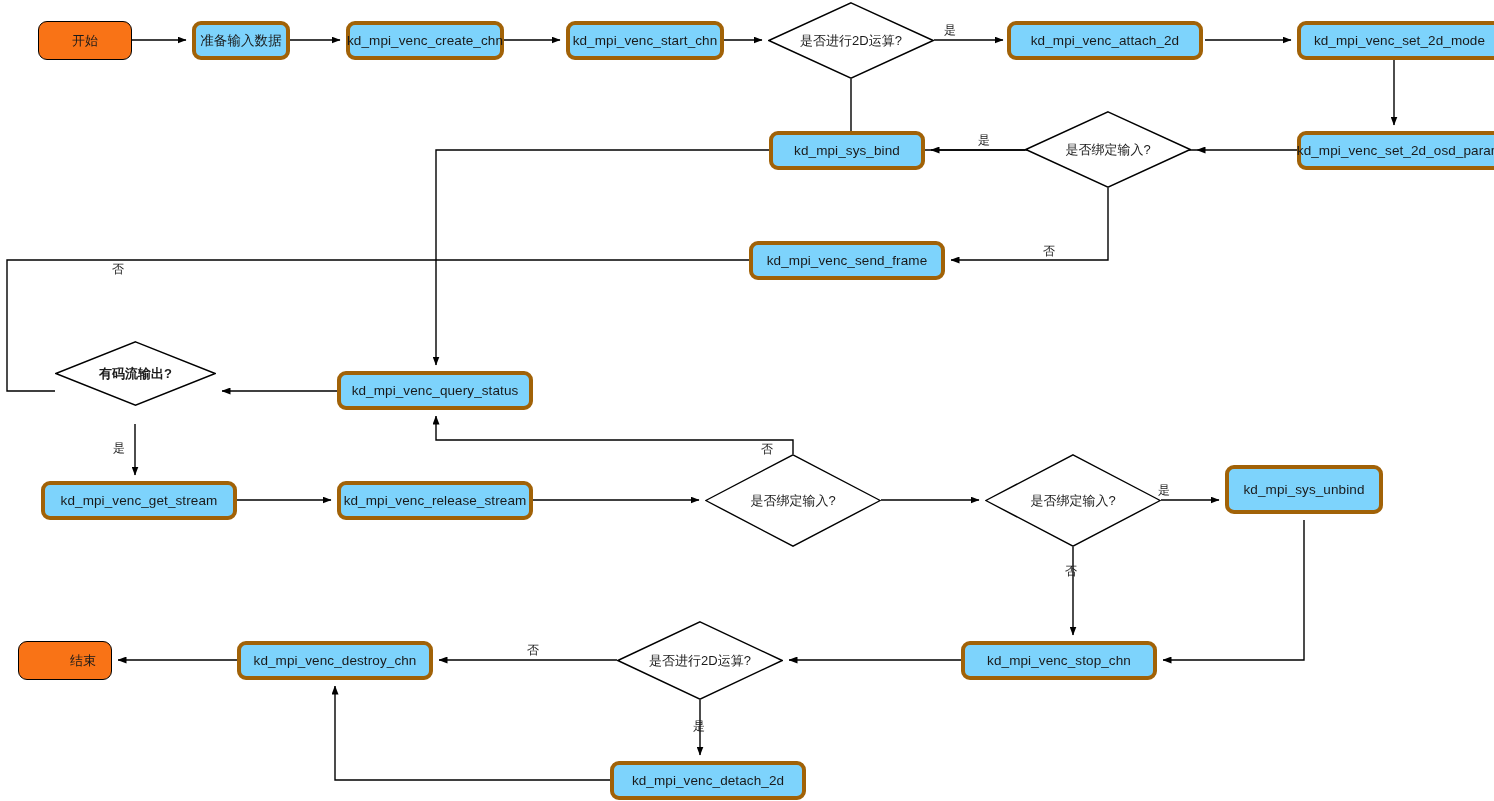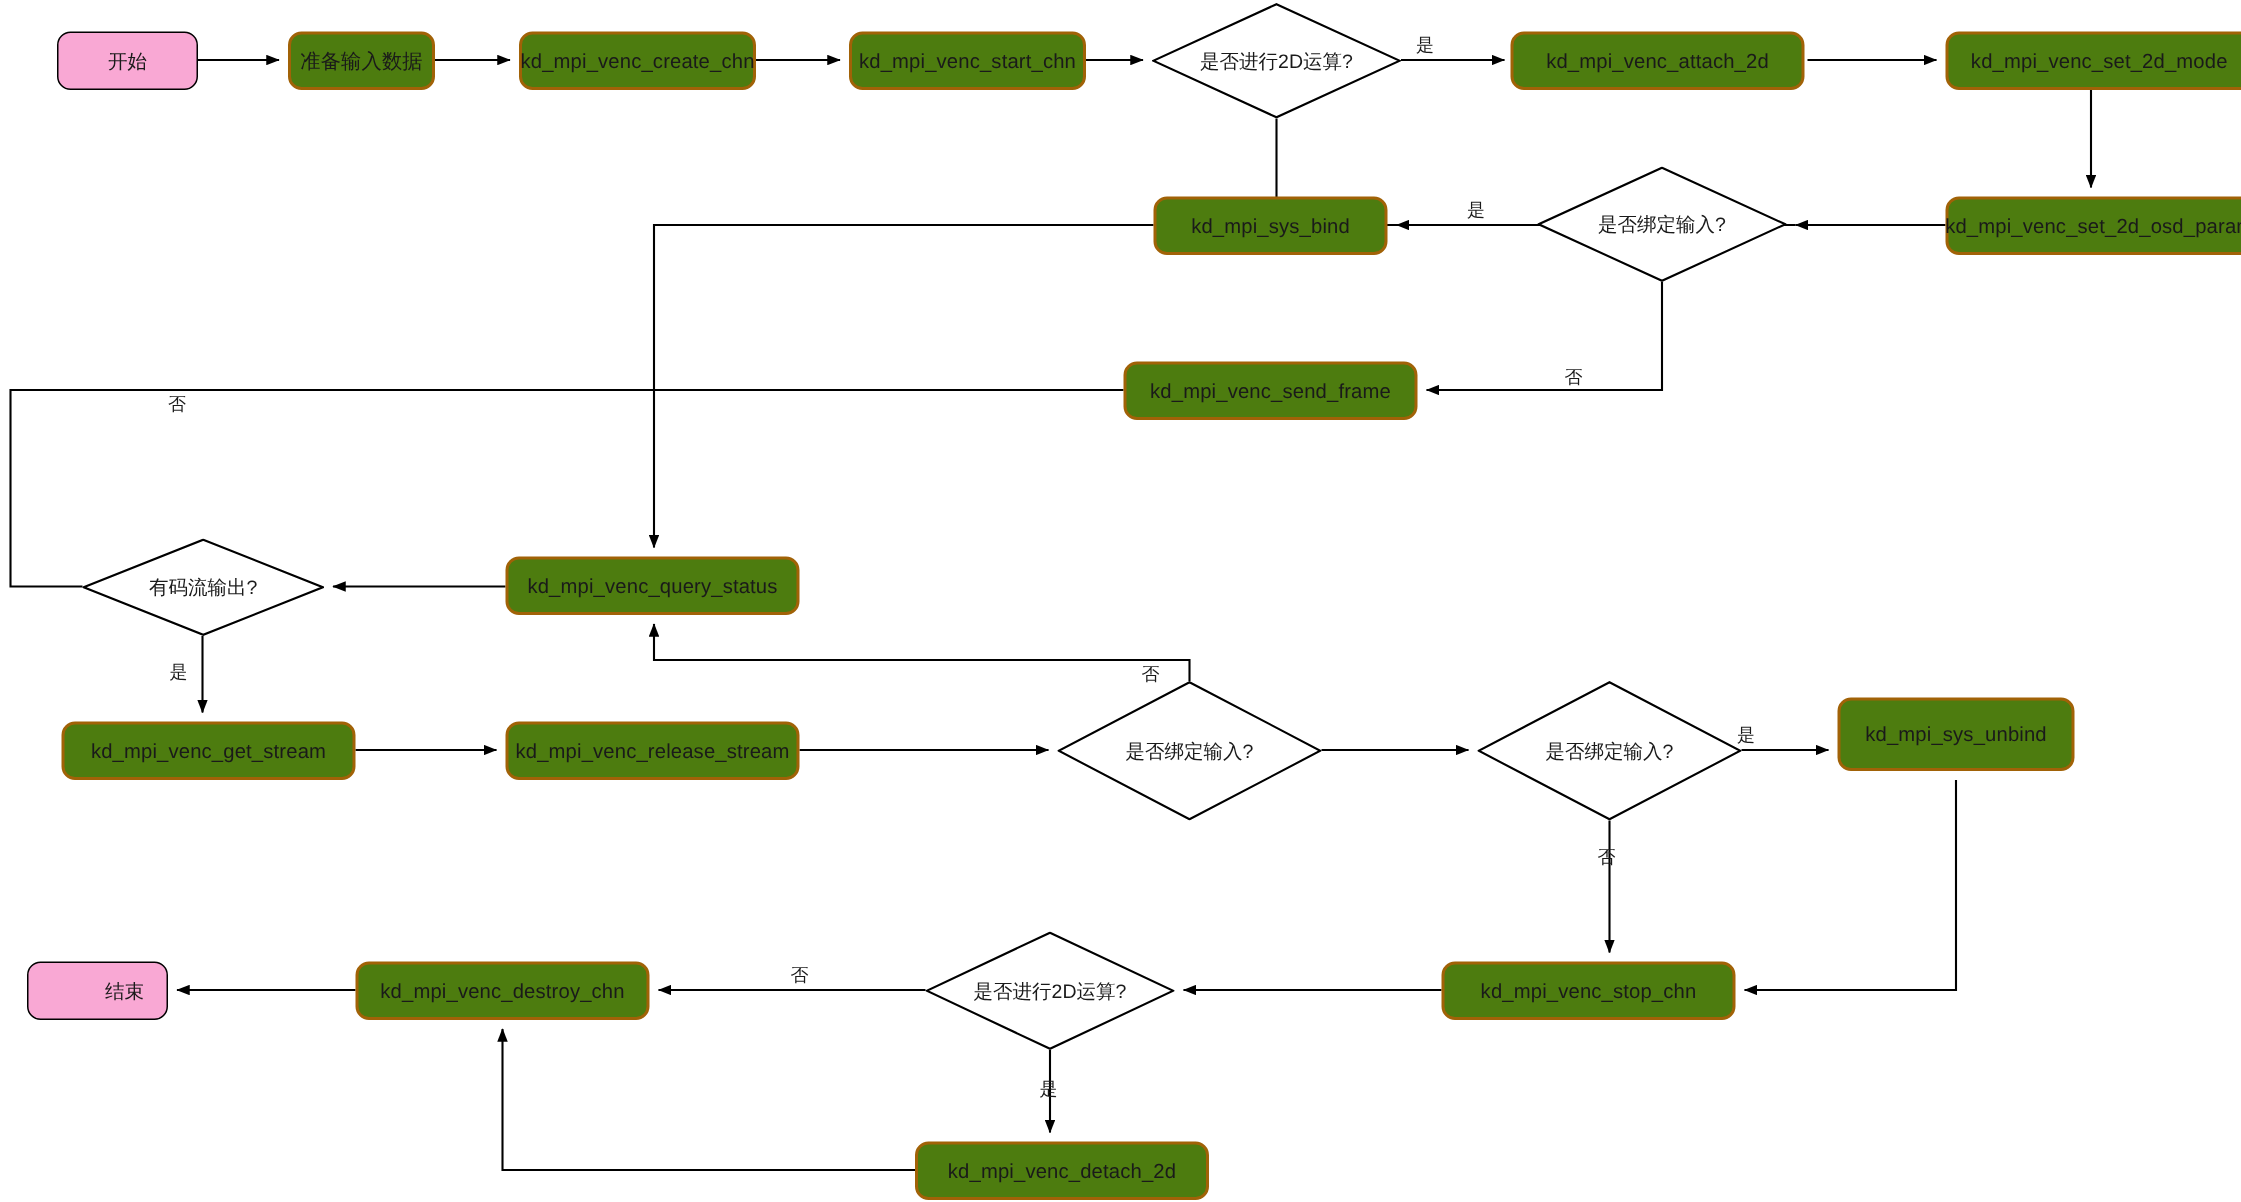--- a/index.html
+++ b/index.html
@@ -27,32 +27,32 @@
   }
   .node {
     position: absolute;
     box-sizing: border-box;
     display: flex;
     align-items: center;
     justify-content: center;
     text-align: center;
   }
   .node.process {
-    border: 2px solid #a16207;
+    border: 4px solid #a16207;
     border-radius: 9px;
-    background: #4d7c0f;
+    background: #7dd3fc;
     color: #1a1a1a;
     font-size: 13.5px;
     line-height: 1.15;
     letter-spacing: 0.1px;
   }
   .node.terminator {
     border: 1px solid #000000;
     border-radius: 9px;
-    background: #f9a8d4;
+    background: #f97316;
     color: #1a1a1a;
     font-size: 13px;
   }
   .node.decision {
     background: transparent;
     color: #1a1a1a;
     font-size: 13px;
     text-align: center;
   }
   .node.decision .dshape {
@@ -154,21 +154,21 @@
       </div>
       <div class="node process" style="left: 769px; top: 131px; width: 156px; height: 39px;">
         <span>kd_mpi_sys_bind</span>
       </div>
       <div class="node process" style="left: 749px; top: 241px; width: 196px; height: 39px;">
         <span>kd_mpi_venc_send_frame</span>
       </div>
       <div class="node process" style="left: 337px; top: 371px; width: 196px; height: 39px;">
         <span>kd_mpi_venc_query_status</span>
       </div>
-      <div class="node decision" style="left: 55px; top: 359px; width: 161px; height: 65px;">
+      <div class="node decision" style="left: 55px; top: 341px; width: 161px; height: 65px; font-weight: bold;">
         <svg class="dshape" viewBox="0 0 161 65" preserveAspectRatio="none">
           <polygon points="80.5,0.8 160.2,32.5 80.5,64.2 0.8,32.5" fill="#ffffff" stroke="#000000" stroke-width="1.4"></polygon>
         </svg>
         <span class="dlabel">有码流输出?</span>
       </div>
       <div class="node process" style="left: 41px; top: 481px; width: 196px; height: 39px;">
         <span>kd_mpi_venc_get_stream</span>
       </div>
       <div class="node process" style="left: 337px; top: 481px; width: 196px; height: 39px;">
         <span>kd_mpi_venc_release_stream</span>

